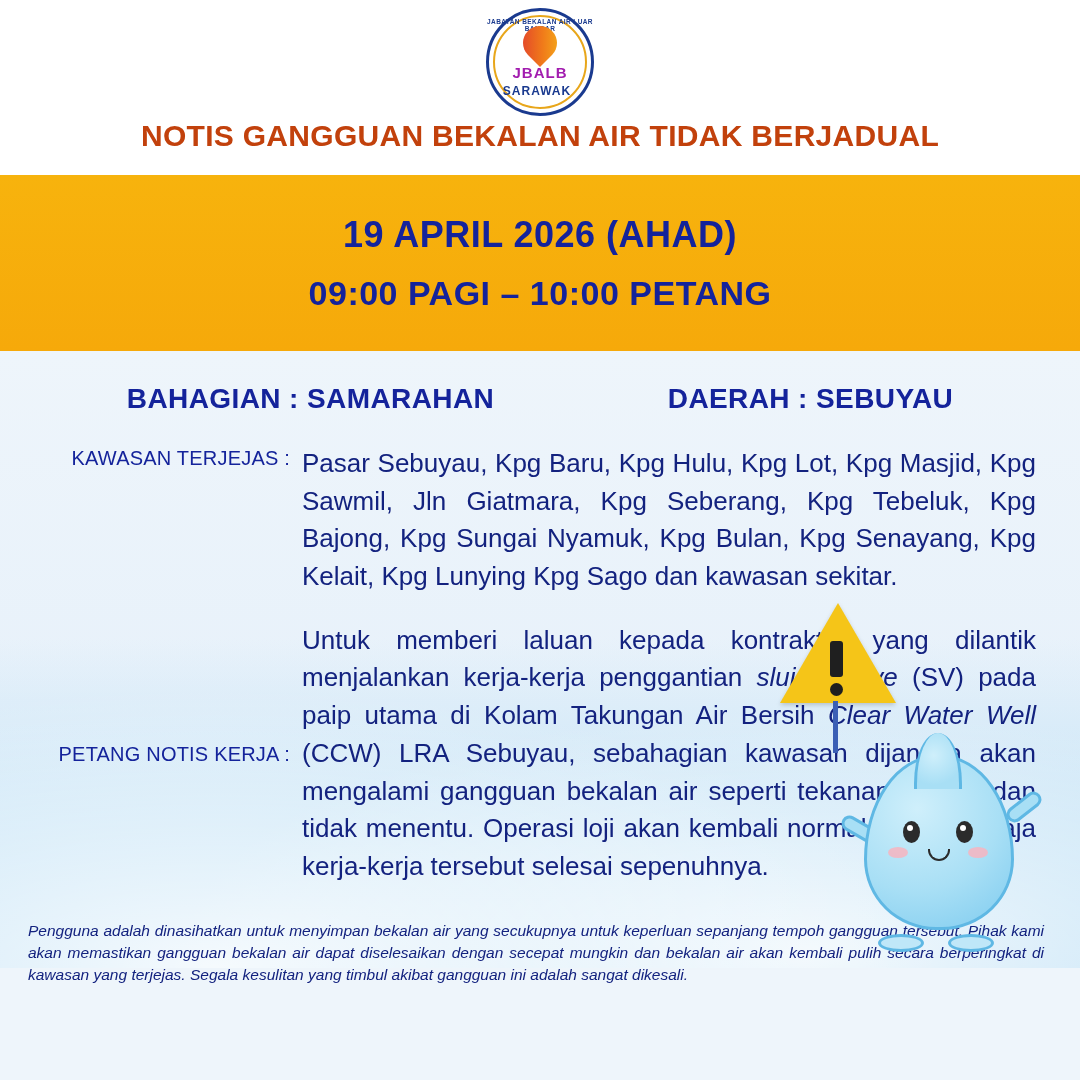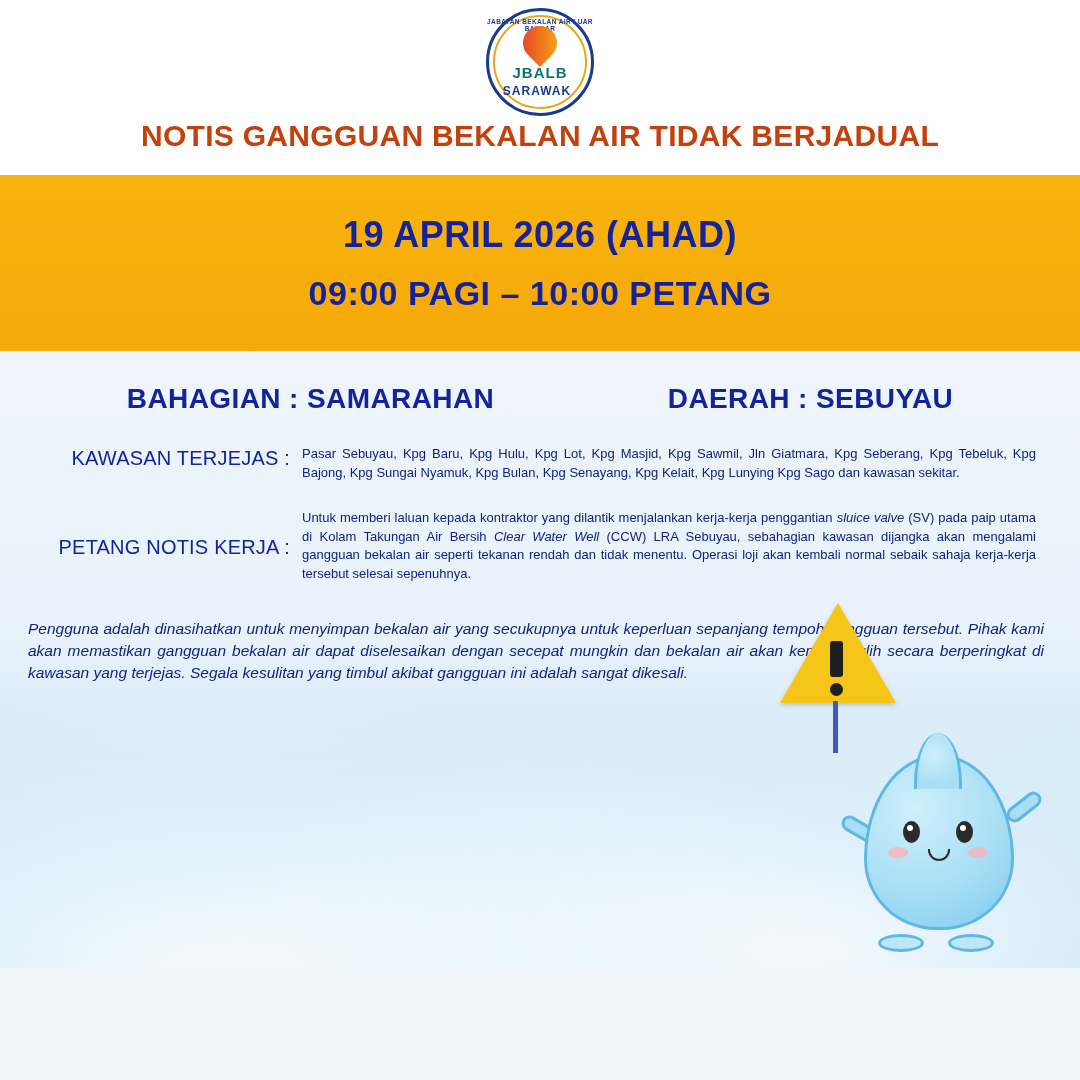--- a/index.html
+++ b/index.html
@@ -50,21 +50,21 @@
     width: 34px; height: 34px;
     background: linear-gradient(135deg,#e03a2f 0%, #f07a1a 55%, #f5b21a 100%);
     border-radius: 50% 50% 50% 0;
   }
   .logo-text {
     position: absolute;
     left: 0; right: 0; top: 56px;
     text-align: center;
     font-size: 15px;
     font-weight: bold;
-    color: #0f766e;
+    color: #a21caf;
     letter-spacing: 1px;
   }
   .logo-sub {
     position: absolute;
     left: 0; right: 6px; top: 76px;
     text-align: center;
     font-size: 12px;
     font-weight: bold;
     color: #1a3a8f;
     letter-spacing: 1px;
@@ -152,21 +152,21 @@
     padding-right: 12px;
     font-size: 20px;
     font-weight: normal;
     color: #14239b;
     letter-spacing: 0.2px;
     padding-top: 2px;
   }
   .info-label.mid { display: flex; align-items: flex-start; justify-content: flex-end; }
   .info-value {
     flex: 1;
-    font-size: 13px;
+    font-size: 26px;
     line-height: 1.45;
     color: #13227f;
     text-align: justify;
     text-justify: inter-word;
   }
   .info-value em { font-style: italic; }
 
   .advice {
     position: relative;
     margin: 34px 36px 0 28px;

